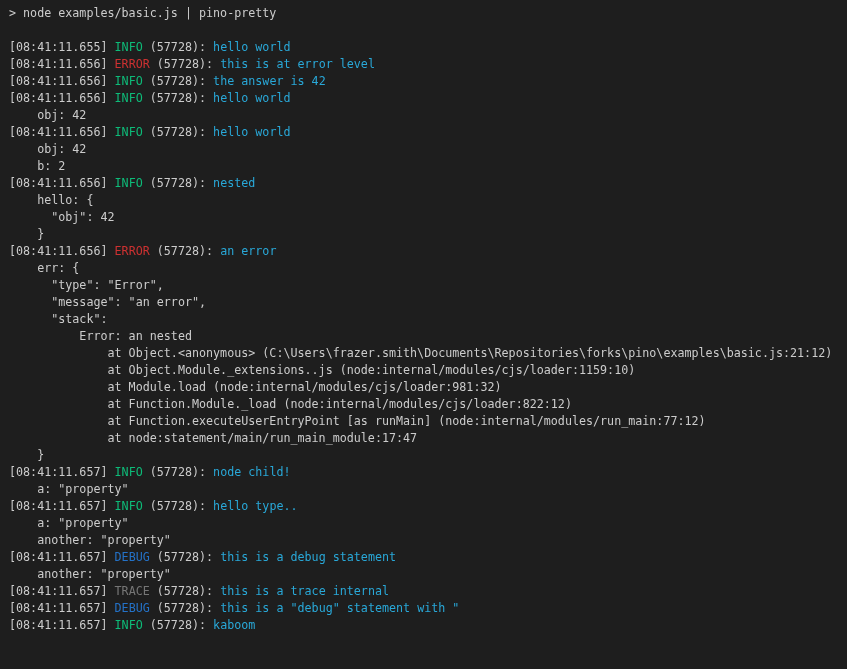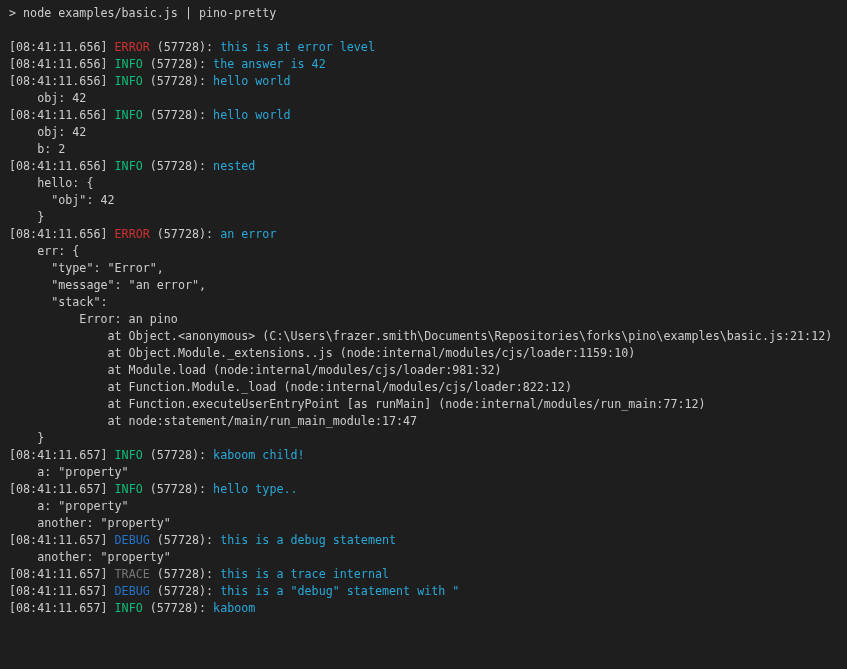--- a/index.html
+++ b/index.html
@@ -34,45 +34,46 @@
   .level-debug { color: var(--c-debug, #2472c8); margin-top: 6px; }
   .level-trace { color: var(--c-trace, #767676); }
   .message     { color: var(--c-msg,   #29a8d8); }
 </style>
 </head>
 <body>
 
 <div class="terminal" id="terminal">
     <div class="line"><span class="plain">&gt; node examples/basic.js | pino-pretty</span></div>
     <div class="line">&nbsp;</div>
+    <div class="line"><span class="timestamp">[08:41:11.655] </span><span class="level level-info">INFO</span><span class="pid"> (57728): </span><span class="message">hello world</span></div>
     <div class="line"><span class="timestamp">[08:41:11.656] </span><span class="level level-error">ERROR</span><span class="pid"> (57728): </span><span class="message">this is at error level</span></div>
     <div class="line"><span class="timestamp">[08:41:11.656] </span><span class="level level-info">INFO</span><span class="pid"> (57728): </span><span class="message">the answer is 42</span></div>
     <div class="line"><span class="timestamp">[08:41:11.656] </span><span class="level level-info">INFO</span><span class="pid"> (57728): </span><span class="message">hello world</span></div>
     <div class="line"><span class="plain">    obj: 42</span></div>
     <div class="line"><span class="timestamp">[08:41:11.656] </span><span class="level level-info">INFO</span><span class="pid"> (57728): </span><span class="message">hello world</span></div>
     <div class="line"><span class="plain">    obj: 42</span></div>
     <div class="line"><span class="plain">    b: 2</span></div>
     <div class="line"><span class="timestamp">[08:41:11.656] </span><span class="level level-info">INFO</span><span class="pid"> (57728): </span><span class="message">nested</span></div>
     <div class="line"><span class="plain">    hello: {</span></div>
     <div class="line"><span class="plain">      "obj": 42</span></div>
     <div class="line"><span class="plain">    }</span></div>
     <div class="line"><span class="timestamp">[08:41:11.656] </span><span class="level level-error">ERROR</span><span class="pid"> (57728): </span><span class="message">an error</span></div>
     <div class="line"><span class="plain">    err: {</span></div>
     <div class="line"><span class="plain">      "type": "Error",</span></div>
     <div class="line"><span class="plain">      "message": "an error",</span></div>
     <div class="line"><span class="plain">      "stack":</span></div>
-    <div class="line"><span class="plain">          Error: an pino</span></div>
+    <div class="line"><span class="plain">          Error: an nested</span></div>
     <div class="line"><span class="plain">              at Object.&lt;anonymous&gt; (C:\Users\frazer.smith\Documents\Repositories\forks\pino\examples\basic.js:21:12)</span></div>
     <div class="line"><span class="plain">              at Object.Module._extensions..js (node:internal/modules/cjs/loader:1159:10)</span></div>
     <div class="line"><span class="plain">              at Module.load (node:internal/modules/cjs/loader:981:32)</span></div>
     <div class="line"><span class="plain">              at Function.Module._load (node:internal/modules/cjs/loader:822:12)</span></div>
     <div class="line"><span class="plain">              at Function.executeUserEntryPoint [as runMain] (node:internal/modules/run_main:77:12)</span></div>
     <div class="line"><span class="plain">              at node:statement/main/run_main_module:17:47</span></div>
     <div class="line"><span class="plain">    }</span></div>
-    <div class="line"><span class="timestamp">[08:41:11.657] </span><span class="level level-info">INFO</span><span class="pid"> (57728): </span><span class="message">kaboom child!</span></div>
+    <div class="line"><span class="timestamp">[08:41:11.657] </span><span class="level level-info">INFO</span><span class="pid"> (57728): </span><span class="message">node child!</span></div>
     <div class="line"><span class="plain">    a: "property"</span></div>
     <div class="line"><span class="timestamp">[08:41:11.657] </span><span class="level level-info">INFO</span><span class="pid"> (57728): </span><span class="message">hello type..</span></div>
     <div class="line"><span class="plain">    a: "property"</span></div>
     <div class="line"><span class="plain">    another: "property"</span></div>
     <div class="line"><span class="timestamp">[08:41:11.657] </span><span class="level level-debug">DEBUG</span><span class="pid"> (57728): </span><span class="message">this is a debug statement</span></div>
     <div class="line"><span class="plain">    another: "property"</span></div>
     <div class="line"><span class="timestamp">[08:41:11.657] </span><span class="level level-trace">TRACE</span><span class="pid"> (57728): </span><span class="message">this is a trace internal</span></div>
     <div class="line"><span class="timestamp">[08:41:11.657] </span><span class="level level-debug">DEBUG</span><span class="pid"> (57728): </span><span class="message">this is a "debug" statement with "</span></div>
     <div class="line"><span class="timestamp">[08:41:11.657] </span><span class="level level-info">INFO</span><span class="pid"> (57728): </span><span class="message">kaboom</span></div>
   </div>

